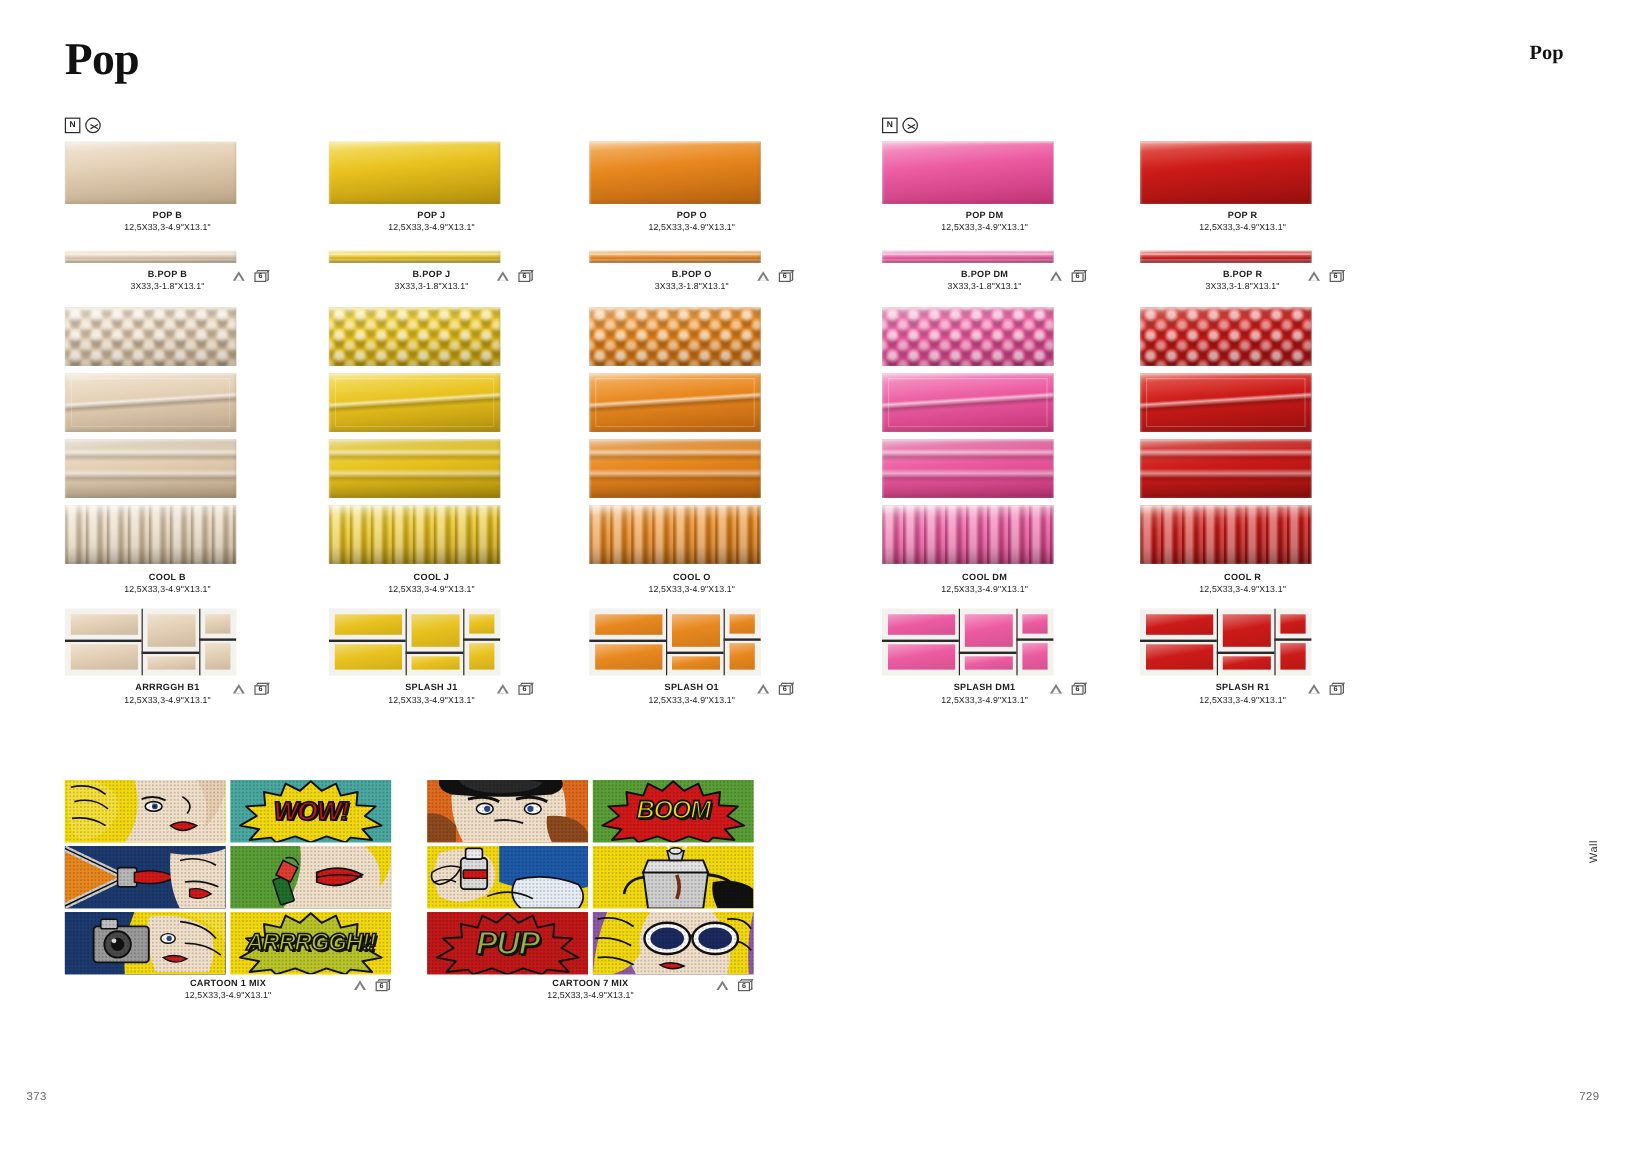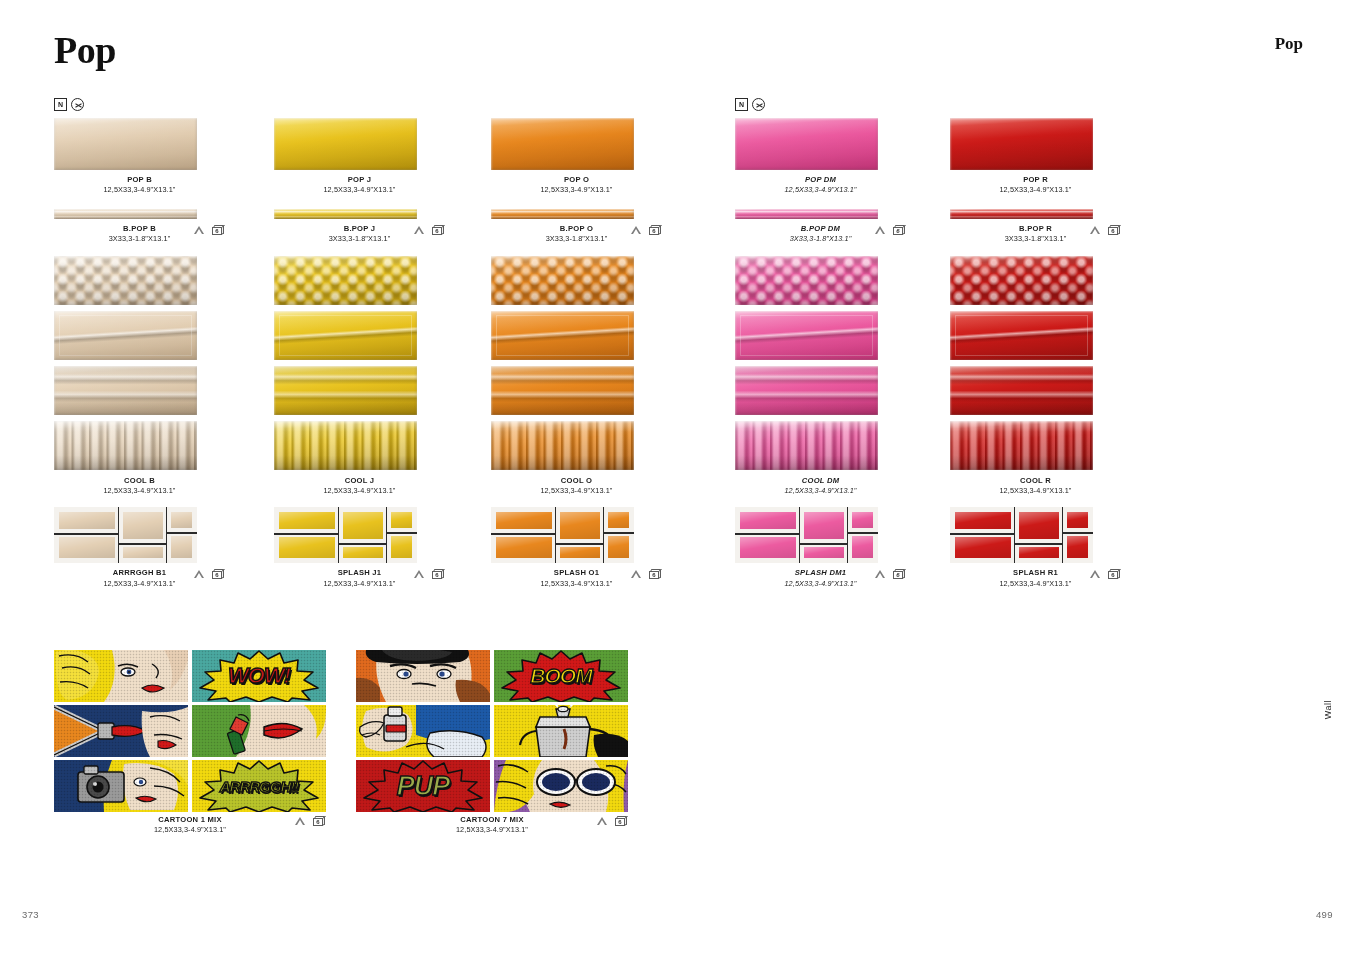--- a/index.html
+++ b/index.html
@@ -198,21 +198,21 @@
 </style>
 </head>
 <body>
 
 <div class="spread">
 
   <div class="page-title">Pop</div>
   <div class="running-head">Pop</div>
   <div class="side-tab">Wall</div>
   <div class="folio left">373</div>
-  <div class="folio right">499</div>
+  <div class="folio right">729</div>
 
   <div class="badge-row" style="left:54px; top:98px;">
     <span class="badge-n">N</span>
     <span class="badge-circ"></span>
   </div>
   <div class="badge-row" style="left:735px; top:98px;">
     <span class="badge-n">N</span>
     <span class="badge-circ"></span>
   </div>
 
@@ -420,21 +420,21 @@
             <span class="ico-box">
               <span class="top"></span>
               <span class="side"></span>
               <span class="face">6</span>
             </span>
           </span>
           <div class="nm">SPLASH O1</div>
           <div class="sz">12,5X33,3-4.9"X13.1"</div>
         </div>
       </div>
-      <div class="col" style="left: 735px; top: 118px; font-style: italic;">
+      <div class="col" style="left: 735px; top: 118px;">
         <div class="tile flat glossy edge" style="background:linear-gradient(172deg,#f483bb 0%,#ec5ba0 40%,#d83b85 100%);"></div>
         <div class="label">
           <div class="nm">POP DM</div>
           <div class="sz">12,5X33,3-4.9"X13.1"</div>
         </div>
         <div style="height:14px"></div>
         <div class="tile trim glossy edge" style="background:linear-gradient(180deg,#f483bb,#ec5ba0 55%,#d83b85);">
           <span class="tx"></span>
         </div>
         <div class="label">
@@ -633,21 +633,21 @@
             <ellipse cx="86" cy="22" rx="6" ry="4" fill="#fff" stroke="#111" stroke-width="1.2"></ellipse>
             <circle cx="87" cy="22" r="2.2" fill="#2a4a8e"></circle>
             <path d="M82 38 Q92 34 102 39 Q92 45 82 38Z" fill="#d21818" stroke="#111" stroke-width="1.1"></path>
           </svg>
         </div>
         <div class="ct halftone" style="background:#f2d90e;">
           <svg viewBox="0 0 134 52" preserveAspectRatio="none" style="position:absolute;inset:0;width:100%;height:100%">
             <rect width="134" height="52" fill="#f2d90e"></rect>
             <path d="M67 1 L76 9 L88 3 L92 13 L106 10 L105 21 L121 22 L112 30 L126 38 L110 41 L118 50 L100 48 L96 52 L80 47 L67 52 L54 47 L38 52 L34 48 L16 50 L24 41 L8 38 L22 30 L13 22 L29 21 L28 10 L42 13 L46 3 L58 9 Z" fill="#b9c42a" stroke="#111" stroke-width="1.6" stroke-linejoin="round"></path>
           </svg>
-          <span class="burst-txt" style="font-size:15px;color:#b9c42a;-webkit-text-stroke:1.4px #111;text-shadow:1.5px 1.5px 0 #111;">ARRRGGH!!</span>
+          <span class="burst-txt" style="font-size:20px;color:#b9c42a;-webkit-text-stroke:1.4px #111;text-shadow:1.5px 1.5px 0 #111;">ARRRGGH!!</span>
         </div>
       </div>
       <div style="position: absolute; left: 54px; top: 815px; width: 272px;">
         <div class="label" style="margin-top:0">
           <span class="mark">
             <span class="ico-tri"></span>
             <span class="ico-box">
               <span class="top"></span>
               <span class="side"></span>
               <span class="face">6</span>

